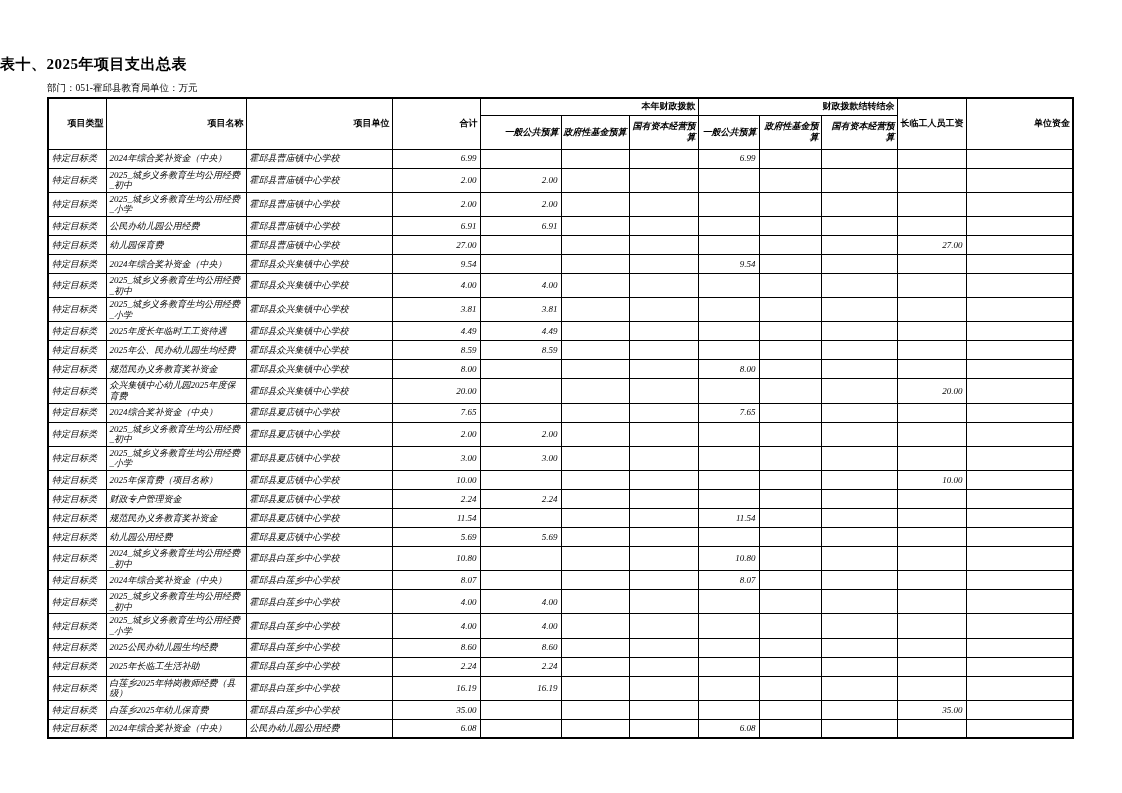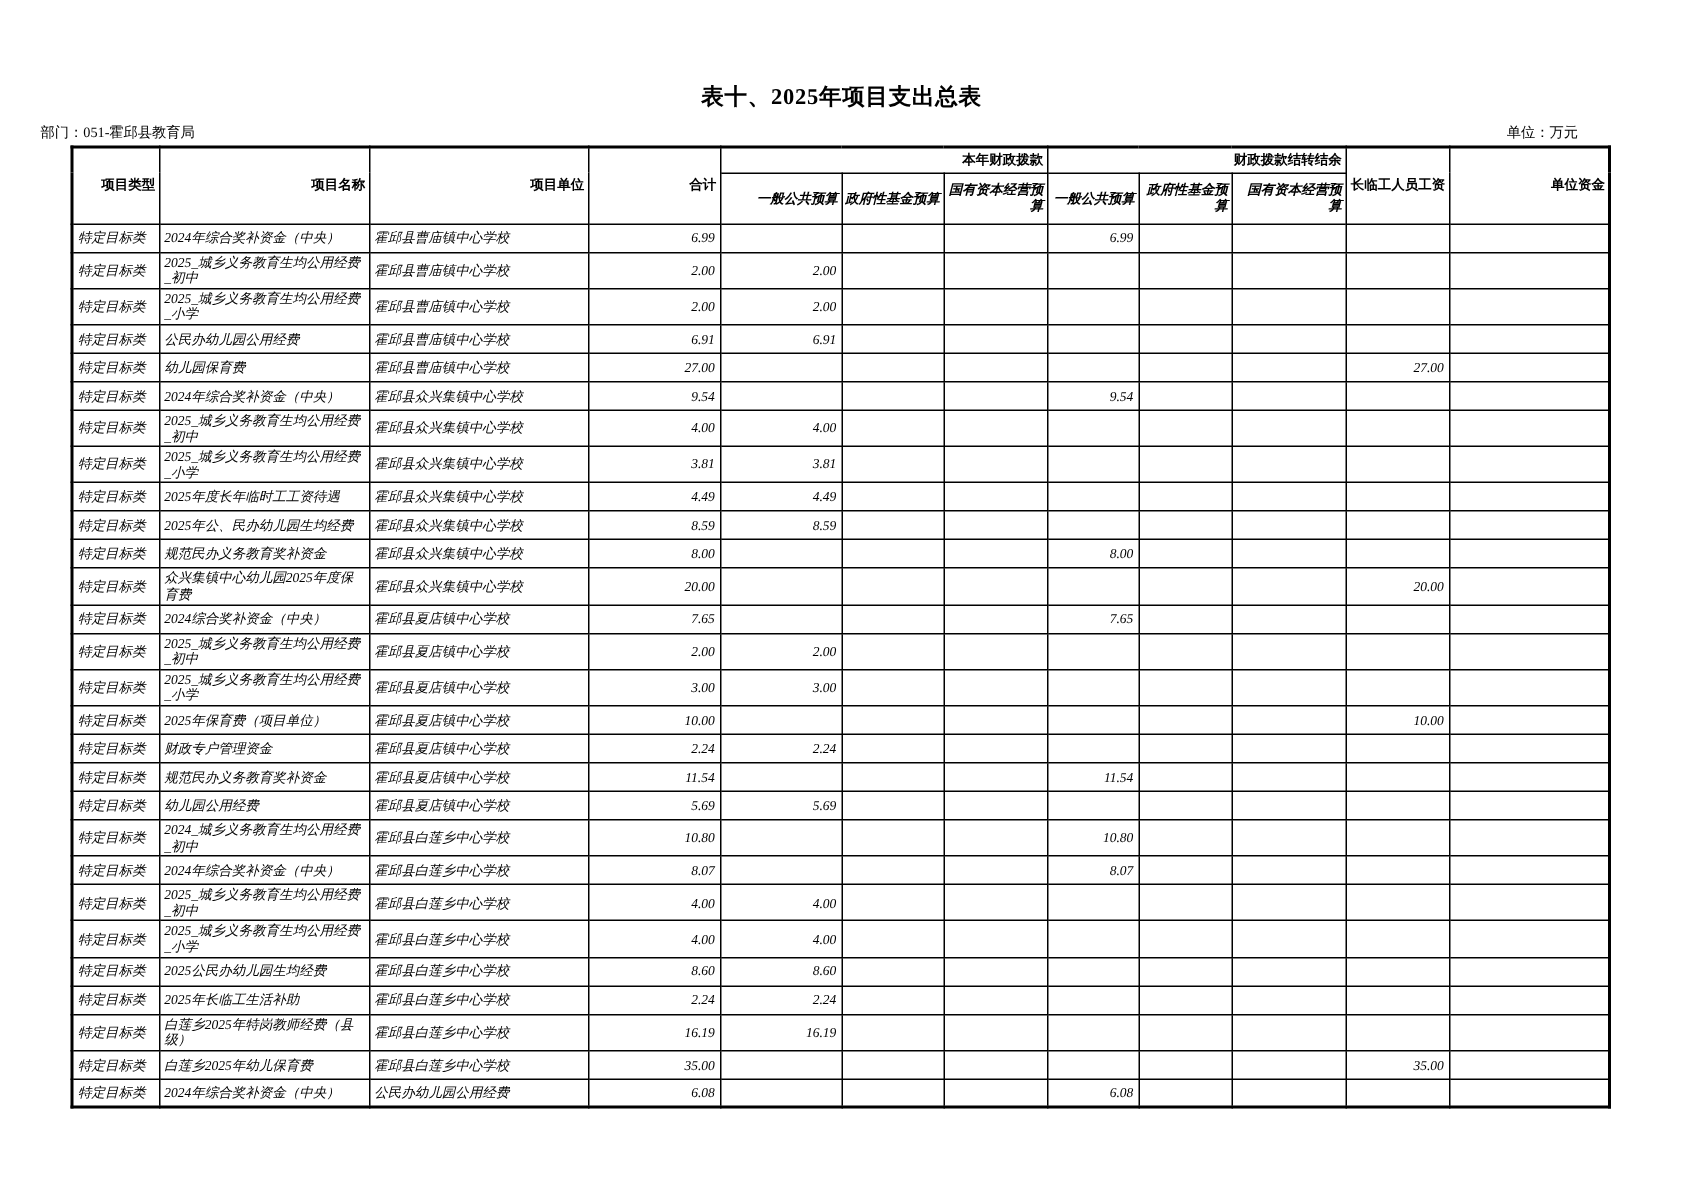--- a/index.html
+++ b/index.html
@@ -7,30 +7,29 @@
   .page {
     width: 1122px; height: 793px;
     background: #ffffff;
     color: #000000;
     font-family: "Liberation Serif", "DejaVu Serif", serif;
     position: relative;
     overflow: hidden;
   }
   .title {
     padding-top: 55px;
-    text-align: center;
     font-size: 15px;
     font-weight: bold;
     letter-spacing: 0.5px;
   }
   .meta {
     width: 1025px;
-    margin: 8px 0 2px 27px;
+    margin: 8px 0 2px 47px;
     display: flex;
-    justify-content: space-between;
+    justify-content: flex-start;
     align-items: flex-end;
     font-size: 9.5px;
   }
   table.budget {
     border-collapse: collapse;
     table-layout: fixed;
     width: 1025px;
     margin-left: 47px;
     border: 2px solid #000;
     font-size: 9px;
@@ -308,21 +307,21 @@
           <td class="num"></td>
           <td class="num"></td>
           <td class="num"></td>
           <td class="num"></td>
           <td class="num"></td>
           <td class="num"></td>
           <td class="num"></td>
         </tr>
         <tr>
           <td class="txt">特定目标类</td>
-          <td class="txt">2025年保育费（项目单位）</td>
+          <td class="txt">2025年保育费（项目名称）</td>
           <td class="txt">霍邱县夏店镇中心学校</td>
           <td class="num">10.00</td>
           <td class="num"></td>
           <td class="num"></td>
           <td class="num"></td>
           <td class="num"></td>
           <td class="num"></td>
           <td class="num"></td>
           <td class="num">10.00</td>
           <td class="num"></td>

